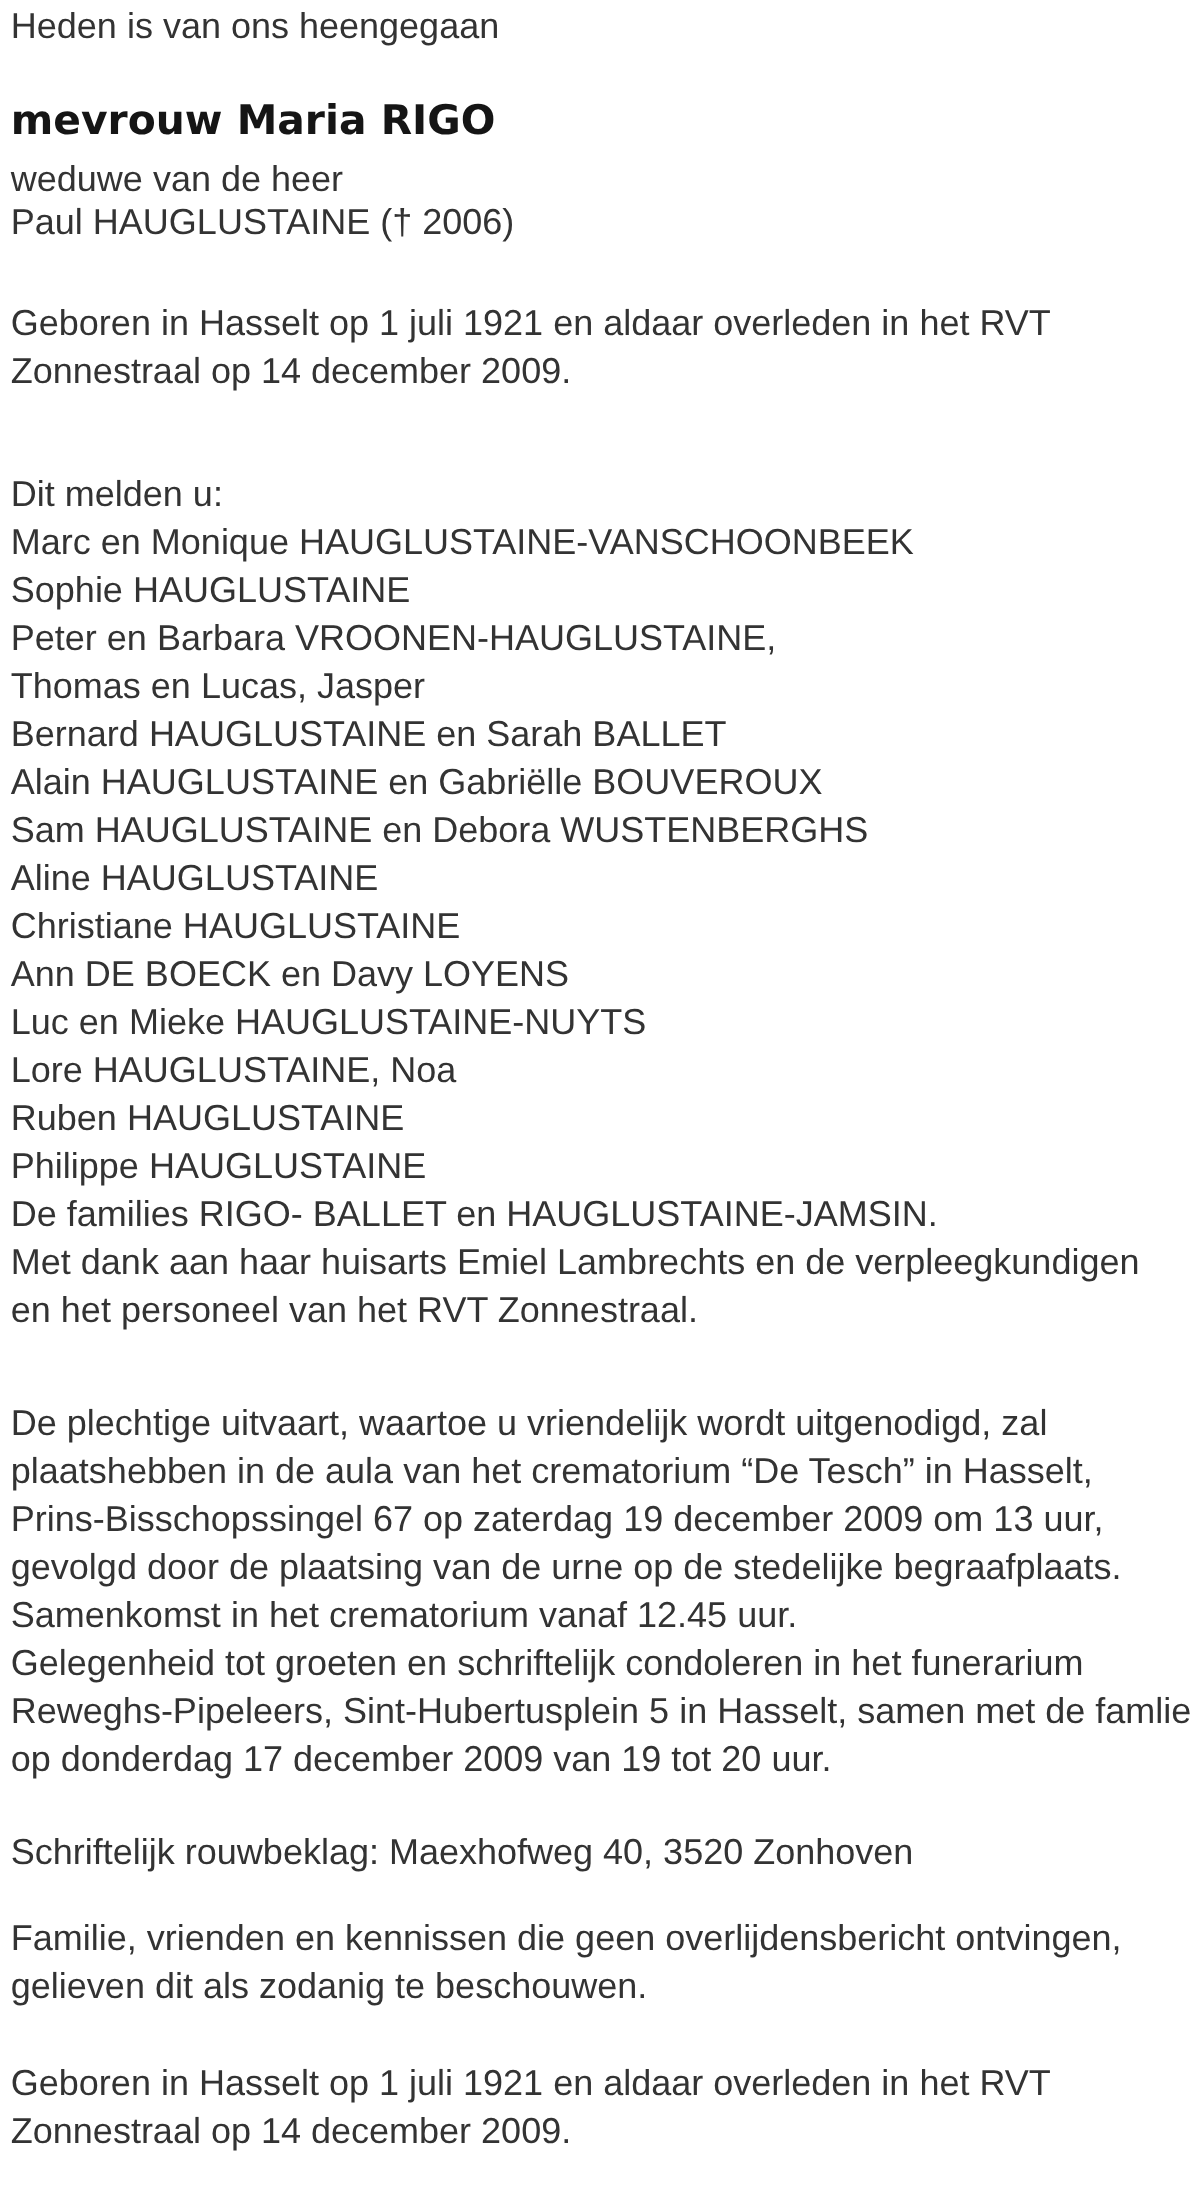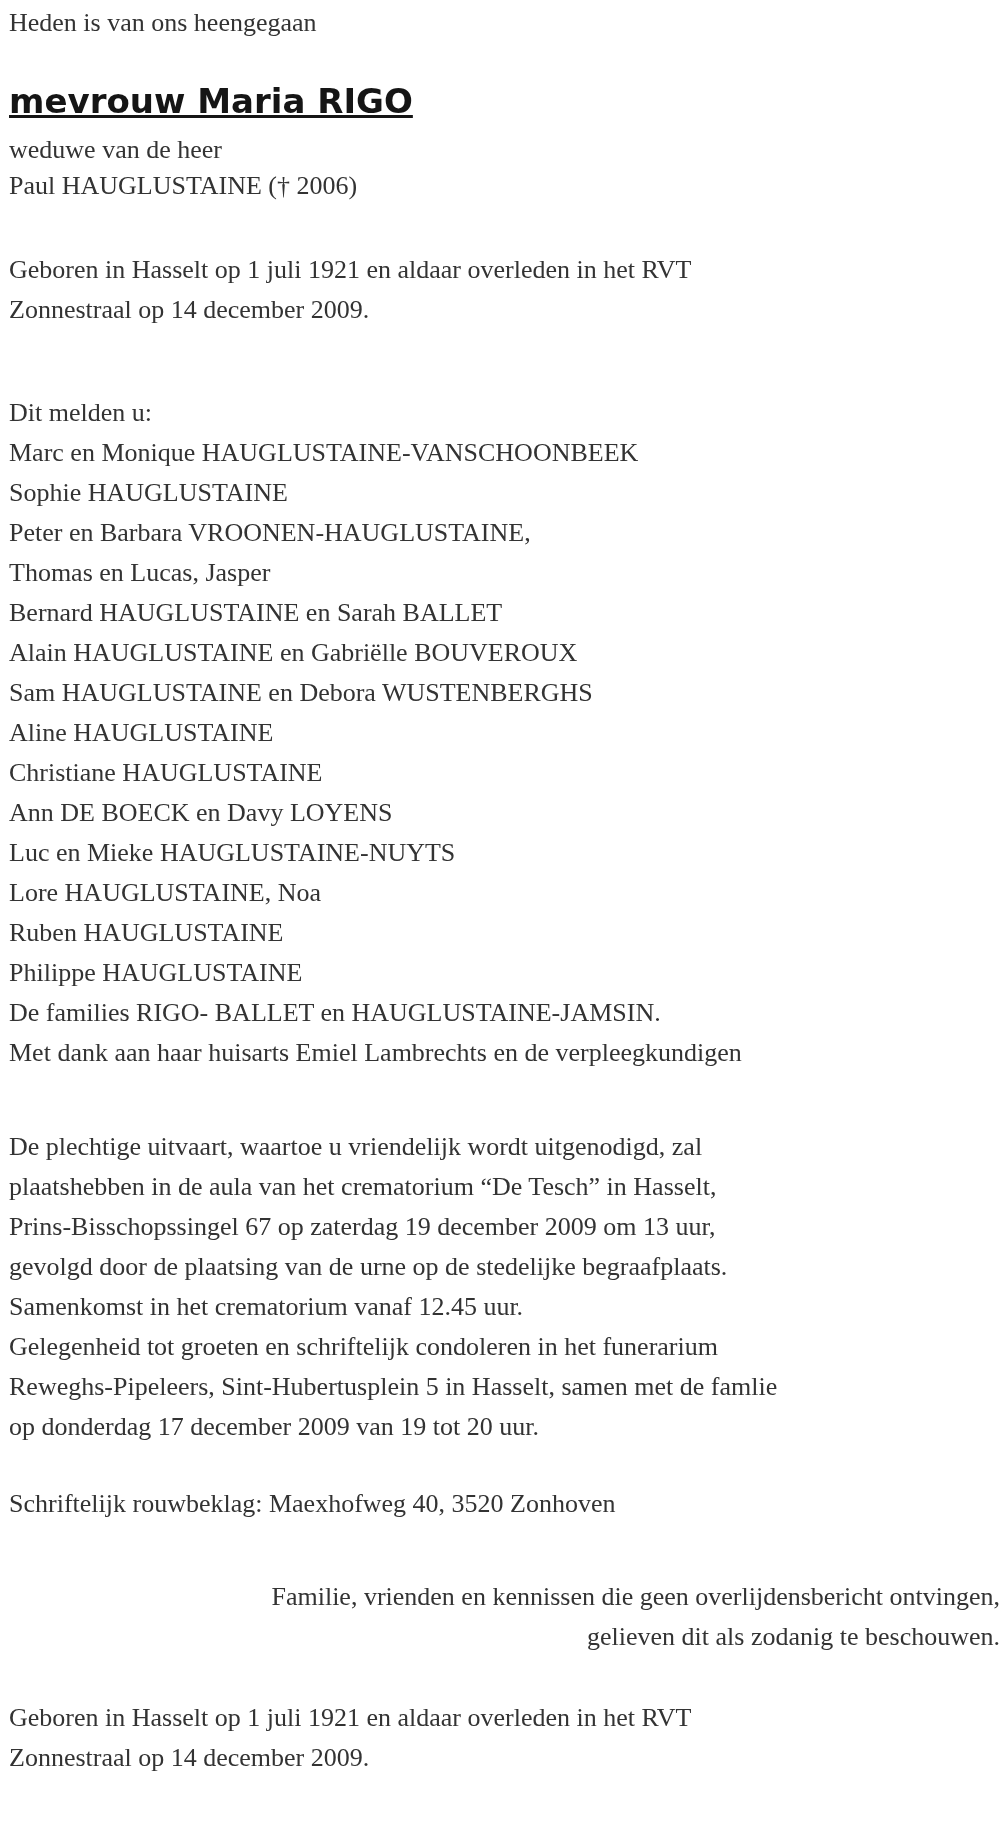--- a/index.html
+++ b/index.html
@@ -11,42 +11,40 @@
     width: 1000px;
     height: 1828px;
     overflow: hidden;
     font-family: "Liberation Sans", sans-serif;
     color: #333333;
   }
   .doc {
     padding: 3px 0 0 9px;
   }
   .line {
-    font-size: 26px;
+    font-size: 30px;
     line-height: 40px;
     white-space: nowrap;
-    font-family: Liberation Serif, serif;
   }
   .title {
     font-family: "DejaVu Sans", sans-serif;
     font-weight: bold;
     font-size: 34px;
     line-height: 44px;
     color: #151515;
     margin: 36px 0 0 0;
     white-space: nowrap;
-    text-decoration: underline;
   }
   .widow-block { margin-top: 9px; }
   .widow-block .line { line-height: 36px; }
   .birth-block { margin-top: 46px; }
   .announce-block { margin-top: 63px; }
   .funeral-block { margin-top: 54px; }
   .condolence-block { margin-top: 37px; }
-  .notice-block { margin-top: 53px; text-align: right; }
+  .notice-block { margin-top: 32px; }
   .birth-repeat-block { margin-top: 41px; }
 </style>
 </head>
 <body>
 
 <div class="doc">
 
   <div class="line">Heden is van ons heengegaan</div>
 
   <h1 class="title">mevrouw Maria RIGO</h1>
@@ -72,20 +70,21 @@
     <div class="line">Sam HAUGLUSTAINE en Debora WUSTENBERGHS</div>
     <div class="line">Aline HAUGLUSTAINE</div>
     <div class="line">Christiane HAUGLUSTAINE</div>
     <div class="line">Ann DE BOECK en Davy LOYENS</div>
     <div class="line">Luc en Mieke HAUGLUSTAINE-NUYTS</div>
     <div class="line">Lore HAUGLUSTAINE, Noa</div>
     <div class="line">Ruben HAUGLUSTAINE</div>
     <div class="line">Philippe HAUGLUSTAINE</div>
     <div class="line">De families RIGO- BALLET en HAUGLUSTAINE-JAMSIN.</div>
     <div class="line">Met dank aan haar huisarts Emiel Lambrechts en de verpleegkundigen</div>
+    <div class="line">en het personeel van het RVT Zonnestraal.</div>
   </div>
 
   <div class="funeral-block">
     <div class="line">De plechtige uitvaart, waartoe u vriendelijk wordt uitgenodigd, zal</div>
     <div class="line">plaatshebben in de aula van het crematorium “De Tesch” in Hasselt,</div>
     <div class="line">Prins-Bisschopssingel 67 op zaterdag 19 december 2009 om 13 uur,</div>
     <div class="line">gevolgd door de plaatsing van de urne op de stedelijke begraafplaats.</div>
     <div class="line">Samenkomst in het crematorium vanaf 12.45 uur.</div>
     <div class="line">Gelegenheid tot groeten en schriftelijk condoleren in het funerarium</div>
     <div class="line">Reweghs-Pipeleers, Sint-Hubertusplein 5 in Hasselt, samen met de famlie</div>

